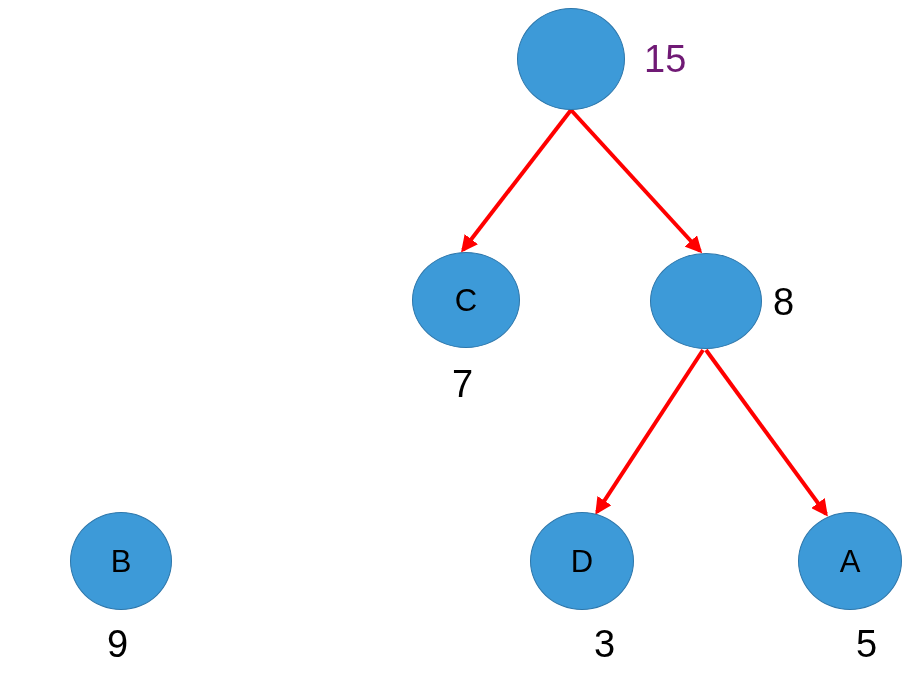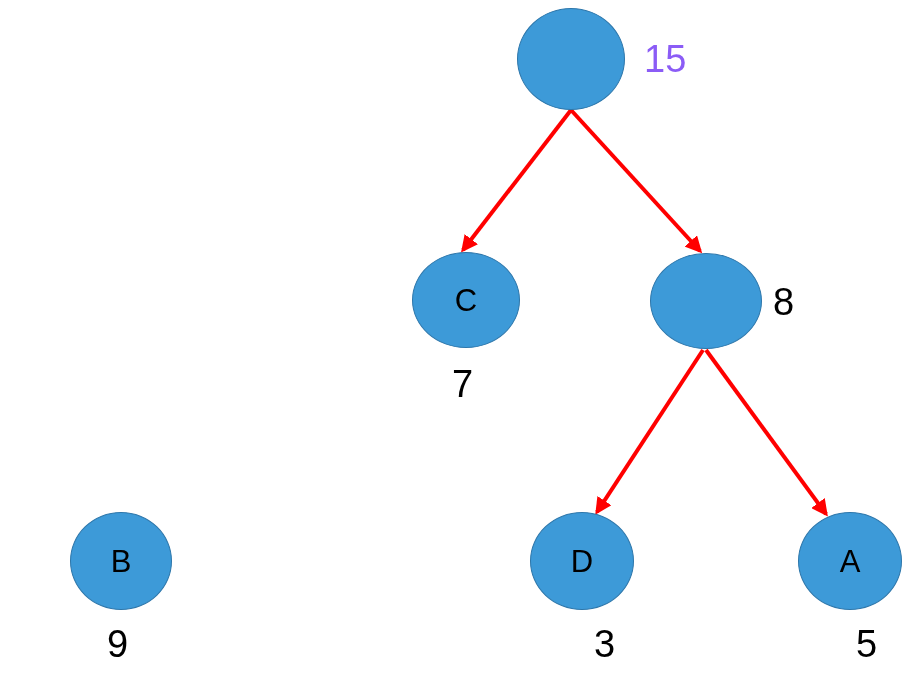--- a/index.html
+++ b/index.html
@@ -84,21 +84,21 @@
         <span class="node-letter">B</span>
       </div>
       <div class="node" style="left: 530px; top: 512px; width: 104px; height: 98px; background: rgb(61, 154, 216); border-color: rgb(46, 119, 171);">
         <span class="node-letter">D</span>
       </div>
       <div class="node" style="left: 798px; top: 512px; width: 104px; height: 98px; background: rgb(61, 154, 216); border-color: rgb(46, 119, 171);">
         <span class="node-letter">A</span>
       </div>
     </div>
   <div id="weights-group">
-      <div class="weight" style="left: 644px; top: 40px; color: #8b5cf6;">15</div>
+      <div class="weight" style="left: 644px; top: 40px; color: #701a75;">15</div>
       <div class="weight" style="left: 452px; top: 365px; color: rgb(0, 0, 0);">7</div>
       <div class="weight" style="left: 773px; top: 283px; color: rgb(0, 0, 0);">8</div>
       <div class="weight" style="left: 107px; top: 625px; color: rgb(0, 0, 0);">9</div>
       <div class="weight" style="left: 594px; top: 625px; color: rgb(0, 0, 0);">3</div>
       <div class="weight" style="left: 856px; top: 625px; color: rgb(0, 0, 0);">5</div>
     </div>
 
 </div>
 
 </body></html>

